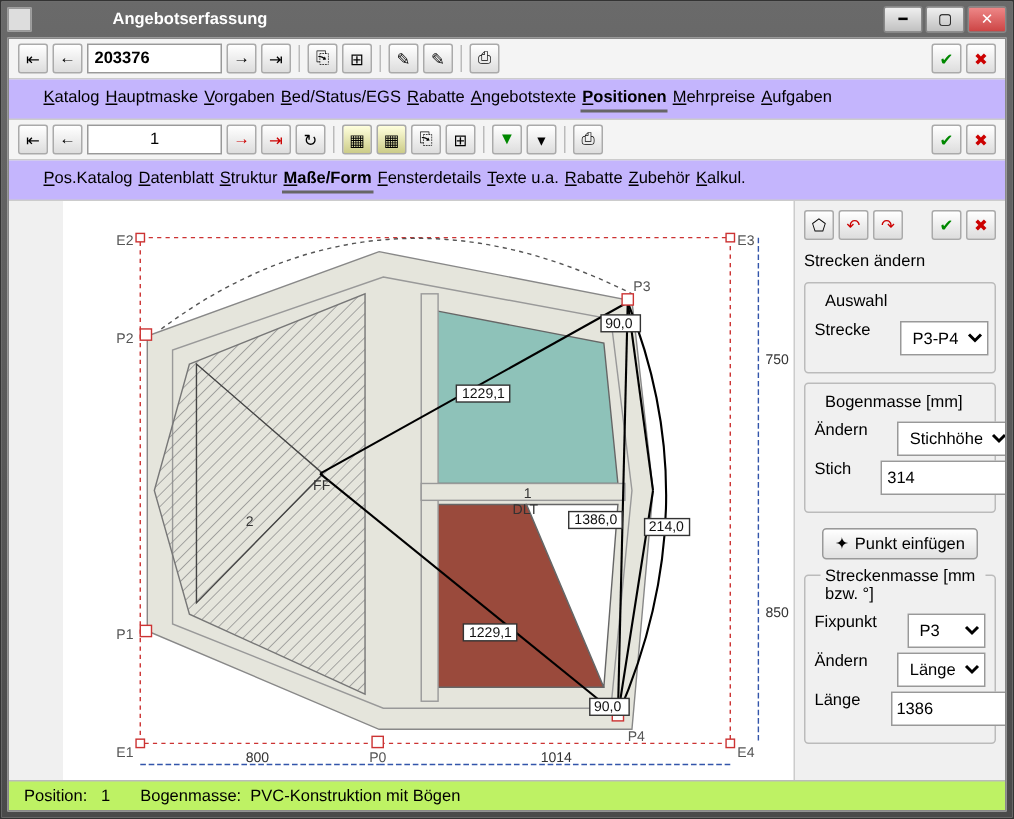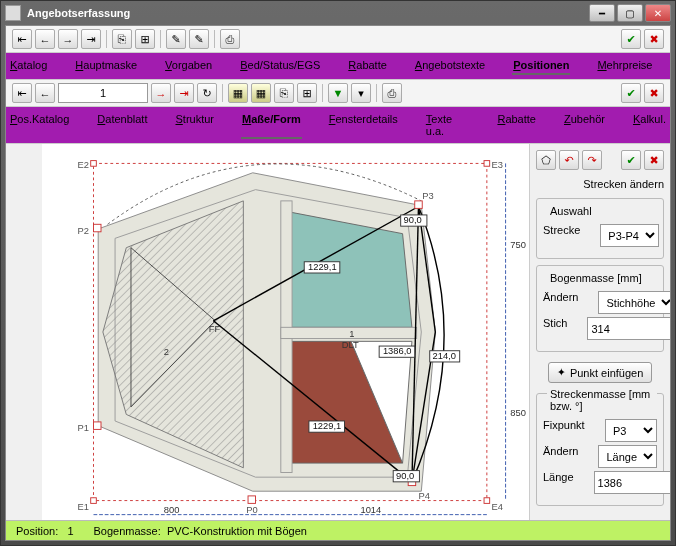--- a/index.html
+++ b/index.html
@@ -1,41 +1,41 @@
 <!DOCTYPE html>
 <html><head>
 <meta charset="utf-8">
 <style>
 * { box-sizing: border-box; margin: 0; padding: 0; font-family: Tahoma, Arial, sans-serif; font-size: 11px; }
 body { background: #e8e8e8; }
 .window { width: 676px; height: 546px; background: linear-gradient(to bottom, #6a6a6a, #4a4a4a); border: 1px solid #333; display: flex; flex-direction: column; }
 .titlebar { height: 24px; display: flex; align-items: center; padding: 0 4px; }
 .titlebar .icon { width: 16px; height: 16px; background: #ddd; border: 1px solid #999; margin-right: 6px; }
-.titlebar .title { color: #fff; flex: 1; font-weight: bold; }
+.titlebar .title { color: #fff; flex: 1; font-weight: bold; margin-left: 48px; }
 .winbtns { display: flex; gap: 2px; }
 .winbtn { width: 26px; height: 18px; background: linear-gradient(#f0f0f0,#c0c0c0); border: 1px solid #888; border-radius: 2px; display: flex; align-items: center; justify-content: center; cursor: pointer; font-size: 10px; }
 .winbtn.close { background: linear-gradient(#e88,#c44); color: #fff; }
 .content { flex: 1; background: #f0f0f0; border: 1px solid #888; margin: 0 4px 4px 4px; display: flex; flex-direction: column; overflow: hidden; }
 .toolbar { display: flex; align-items: center; gap: 3px; padding: 3px 6px; border-bottom: 1px solid #ccc; background: #f4f4f4; }
 .tb-btn { width: 20px; height: 20px; border: 1px solid #aaa; background: linear-gradient(#fff,#ddd); border-radius: 2px; display: flex; align-items: center; justify-content: center; cursor: pointer; font-size: 11px; }
 .tb-btn.red { color: #c00; }
 .tb-btn.green { color: #080; }
 .tb-btn.gold { background: linear-gradient(#ffd,#cc8); }
 .tb-sep { width:1px; height:18px; background:#bbb; margin:0 2px;}
 .id-input { width: 90px; height: 20px; border: 1px solid #999; padding: 0 4px; font-weight: bold; background:#fff; }
 .pos-input { width: 90px; height: 20px; border: 1px solid #999; padding: 0 4px; background:#fff; text-align:center;}
-.tabbar { display: flex; gap: 26px; padding: 4px 3px; border-bottom: 1px solid #ccc; background: #a21caf; }
+.tabbar { display: flex; gap: 2px; padding: 4px 22px; border-bottom: 1px solid #ccc; background: #c4b5fd; }
 .tab { cursor: pointer; padding: 2px 1px; }
 .tab.active { font-weight: bold; border-bottom: 2px solid #666; }
 .tab u { text-decoration: underline; }
 .main { flex: 1; display: flex; overflow: hidden; }
 .canvas-wrap { flex: 1; position: relative; background: #fff; border-right: 1px solid #ccc; overflow:hidden;margin-left:36px;}
 .side { width: 140px; background: #f0f0f0; padding: 6px 6px; display: flex; flex-direction: column; gap: 6px; overflow:auto;}
 .side-toolbar { display:flex; gap:3px; justify-content:flex-start; }
-.side-title { text-align:right; padding:2px 0; }
+.side-title { text-align:left; padding:2px 0; }
 .fieldset { border:1px solid #bbb; border-radius:3px; padding:6px 6px 8px 6px; }
 .fieldset .legend { font-size:11px; margin:-12px 0 4px 4px; background:#f0f0f0; padding:0 3px; display:inline-block; position:relative; }
 .row { display:flex; align-items:flex-start; gap:20px; margin:3px 0; }
 .row label { width:42px; }
 .row select, .row input { flex:1; height:23px; border:1px solid #999; background:#fff; padding:0 3px; font-size:11px;}
 .action-btn { margin:4px auto; padding:3px 8px; border:1px solid #999; background:linear-gradient(#fff,#e0e0e0); border-radius:3px; cursor:pointer; display:flex; align-items:center; gap:4px;}
 .status { height:20px; border-top:1px solid #bbb; background:#bef264; display:flex; align-items:center; gap:20px; padding:0 10px; }
 svg text { font-family: Tahoma, Arial; font-size:10px; fill:#333;}
 .dim-text { font-size:10px; fill:#111;}
 .pt-label { font-size:10px; fill:#555;}
@@ -52,20 +52,21 @@
       <div class="winbtn">▢</div>
       <div class="winbtn close">✕</div>
     </div>
   </div>
 
   <div class="content">
 
     <div class="toolbar">
       <div class="tb-btn">⇤</div>
       <div class="tb-btn">←</div>
+      <input class="id-input" value="203376" style="">
       <div class="tb-btn">→</div>
       <div class="tb-btn">⇥</div>
       <div class="tb-sep"></div>
       <div class="tb-btn">⎘</div>
       <div class="tb-btn">⊞</div>
       <div class="tb-sep"></div>
       <div class="tb-btn">✎</div>
       <div class="tb-btn">✎</div>
       <div class="tb-sep"></div>
       <div class="tb-btn">⎙</div>

